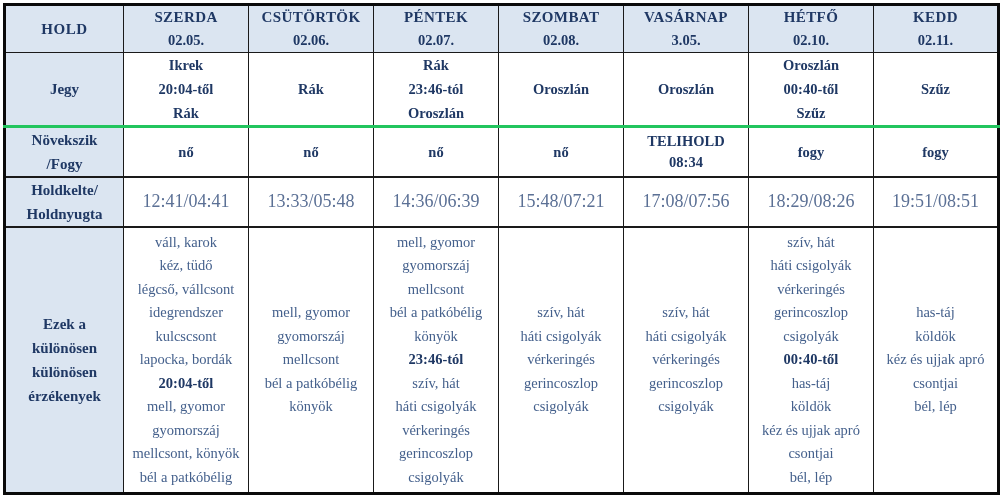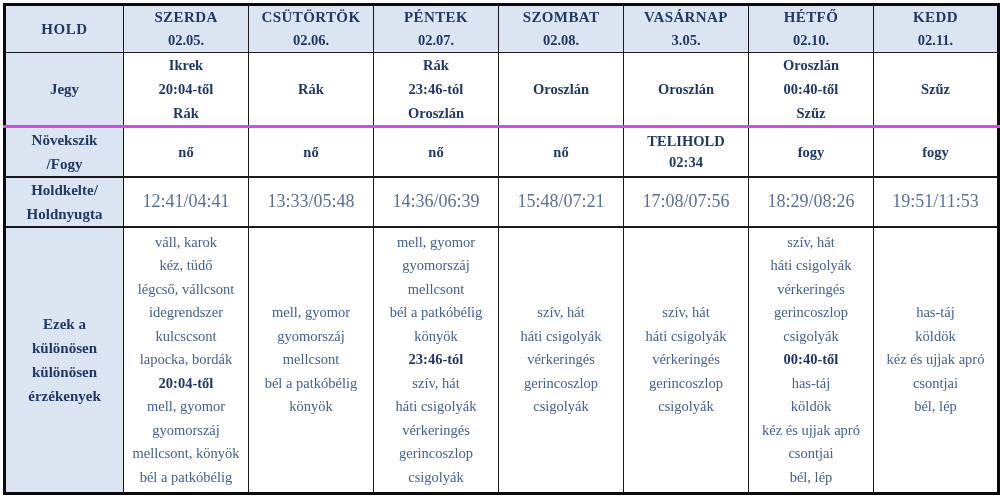--- a/index.html
+++ b/index.html
@@ -21,21 +21,21 @@
   th, td {
     border-left: 1.5px solid #1a1a1a;
     padding: 0 2px;
     text-align: center;
     vertical-align: middle;
     overflow: hidden;
   }
   tr > th:first-child, tr > td:first-child { border-left: none; }
   
   tr.r-header > * { border-bottom: 1.5px solid #1a1a1a; }
-  tr.r-jegy > *   { border-bottom: 3px solid #d946ef; }
+  tr.r-jegy > *   { border-bottom: 3px solid #22c55e; }
   tr.r-novekszik > * { border-bottom: 2px solid #1a1a1a; }
   tr.r-holdkelte > * { border-bottom: 2.5px solid #1a1a1a; }
   tr.r-header { height: 33px; padding-left: 25px; }
   tr.r-jegy { height: 73px; }
   tr.r-novekszik { height: 46px; font-family: Liberation Serif, serif; }
   tr.r-holdkelte { height: 48px; margin-left: 38px; }
   
   .hdr {
     background: #dbe5f1;
     color: #1f3864;
@@ -147,21 +147,21 @@
             <div class="line b">nő</div>
           </td>
           <td>
             <div class="line b">nő</div>
           </td>
           <td>
             <div class="line b">nő</div>
           </td>
           <td>
             <div class="line b">TELIHOLD</div>
-            <div class="line b">02:34</div>
+            <div class="line b">08:34</div>
           </td>
           <td>
             <div class="line b">fogy</div>
           </td>
           <td>
             <div class="line b">fogy</div>
           </td>
         </tr>
         <tr class="r-holdkelte">
           <th class="hdr">
@@ -180,21 +180,21 @@
           <td>
             <div class="line reg">15:48/07:21</div>
           </td>
           <td>
             <div class="line reg">17:08/07:56</div>
           </td>
           <td>
             <div class="line reg">18:29/08:26</div>
           </td>
           <td>
-            <div class="line reg">19:51/11:53</div>
+            <div class="line reg">19:51/08:51</div>
           </td>
         </tr>
         <tr class="r-testreszek">
           <th class="hdr">
             <div class="label-line">Ezek a</div>
             <div class="label-line">különösen</div>
             <div class="label-line">különösen</div>
             <div class="label-line">érzékenyek</div>
           </th>
           <td>

